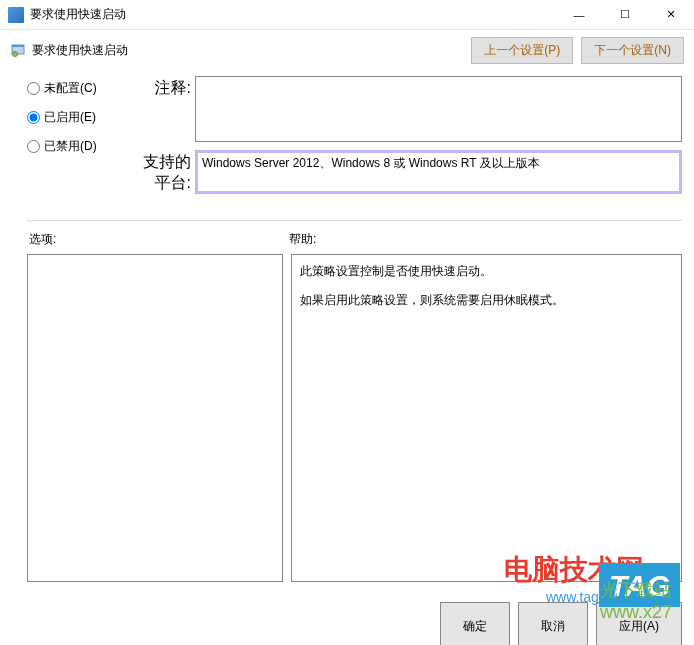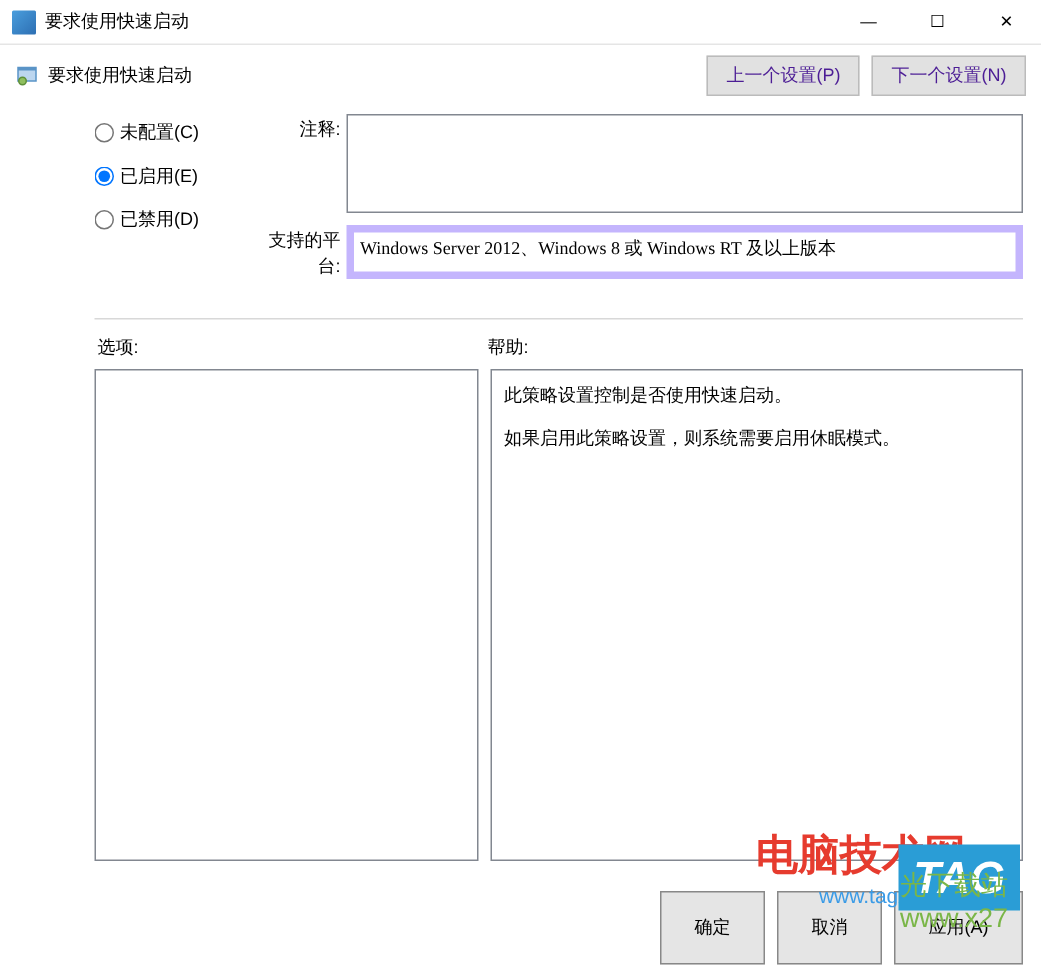--- a/index.html
+++ b/index.html
@@ -45,66 +45,65 @@
       margin-right: 6px;
       position: relative;
     }
     .tool-icon svg { width: 16px; height: 16px; }
     .tool-title { font-size: 12px; color: #000; flex: 1; }
     .nav-btn {
       padding: 4px 12px;
       margin-left: 8px;
       border: 1px solid #bbb;
       background: #e1e1e1;
-      color: #4c1d95;
+      color: #a16207;
       font-size: 12px;
       cursor: default;
       font-family: inherit;
     }
 
-    .body-area { padding: 6px 12px 10px 27px; margin-left: 36px; }
+    .body-area { padding: 6px 12px 10px 27px; }
 
     .top-row { display: flex; gap: 10px; }
     .radio-col {
       width: 100px;
       padding-top: 4px;
       display: flex; flex-direction: column; gap: 12px;
     }
     .radio-item { display: flex; align-items: center; gap: 4px; cursor: pointer; }
     .radio-item input { margin: 0; }
 
     .right-col { flex: 1; }
     .field-row { display: flex; margin-bottom: 8px; }
     .field-label {
       width: 58px;
       text-align: right;
       padding-right: 4px;
       padding-top: 2px;
-      font-size: 12px;
+      font-size: 16px;
     }
     .comment-box {
       flex: 1;
       height: 66px;
       border: 1px solid #828790;
       background: #fff;
       resize: none;
       font-family: inherit;
       font-size: 12px;
       padding: 2px;
       overflow-y: scroll;
     }
     .platform-box {
       flex: 1;
-      border: 5px solid #c4b5fd;
+      border: 3px solid #c4b5fd;
       background: #fff;
       padding: 2px 4px;
       font-size: 12px;
       min-height: 22px;
       overflow-y: scroll;
-      font-family: Liberation Serif, serif;
     }
 
     .hr-sep {
       border: none;
       border-top: 1px solid #d8d8d8;
       margin: 18px 0 10px 0;
     }
 
     .labels-row { display: flex; margin-bottom: 6px; }
     .labels-row .opt-lbl { width: 260px; padding-left: 2px; }

